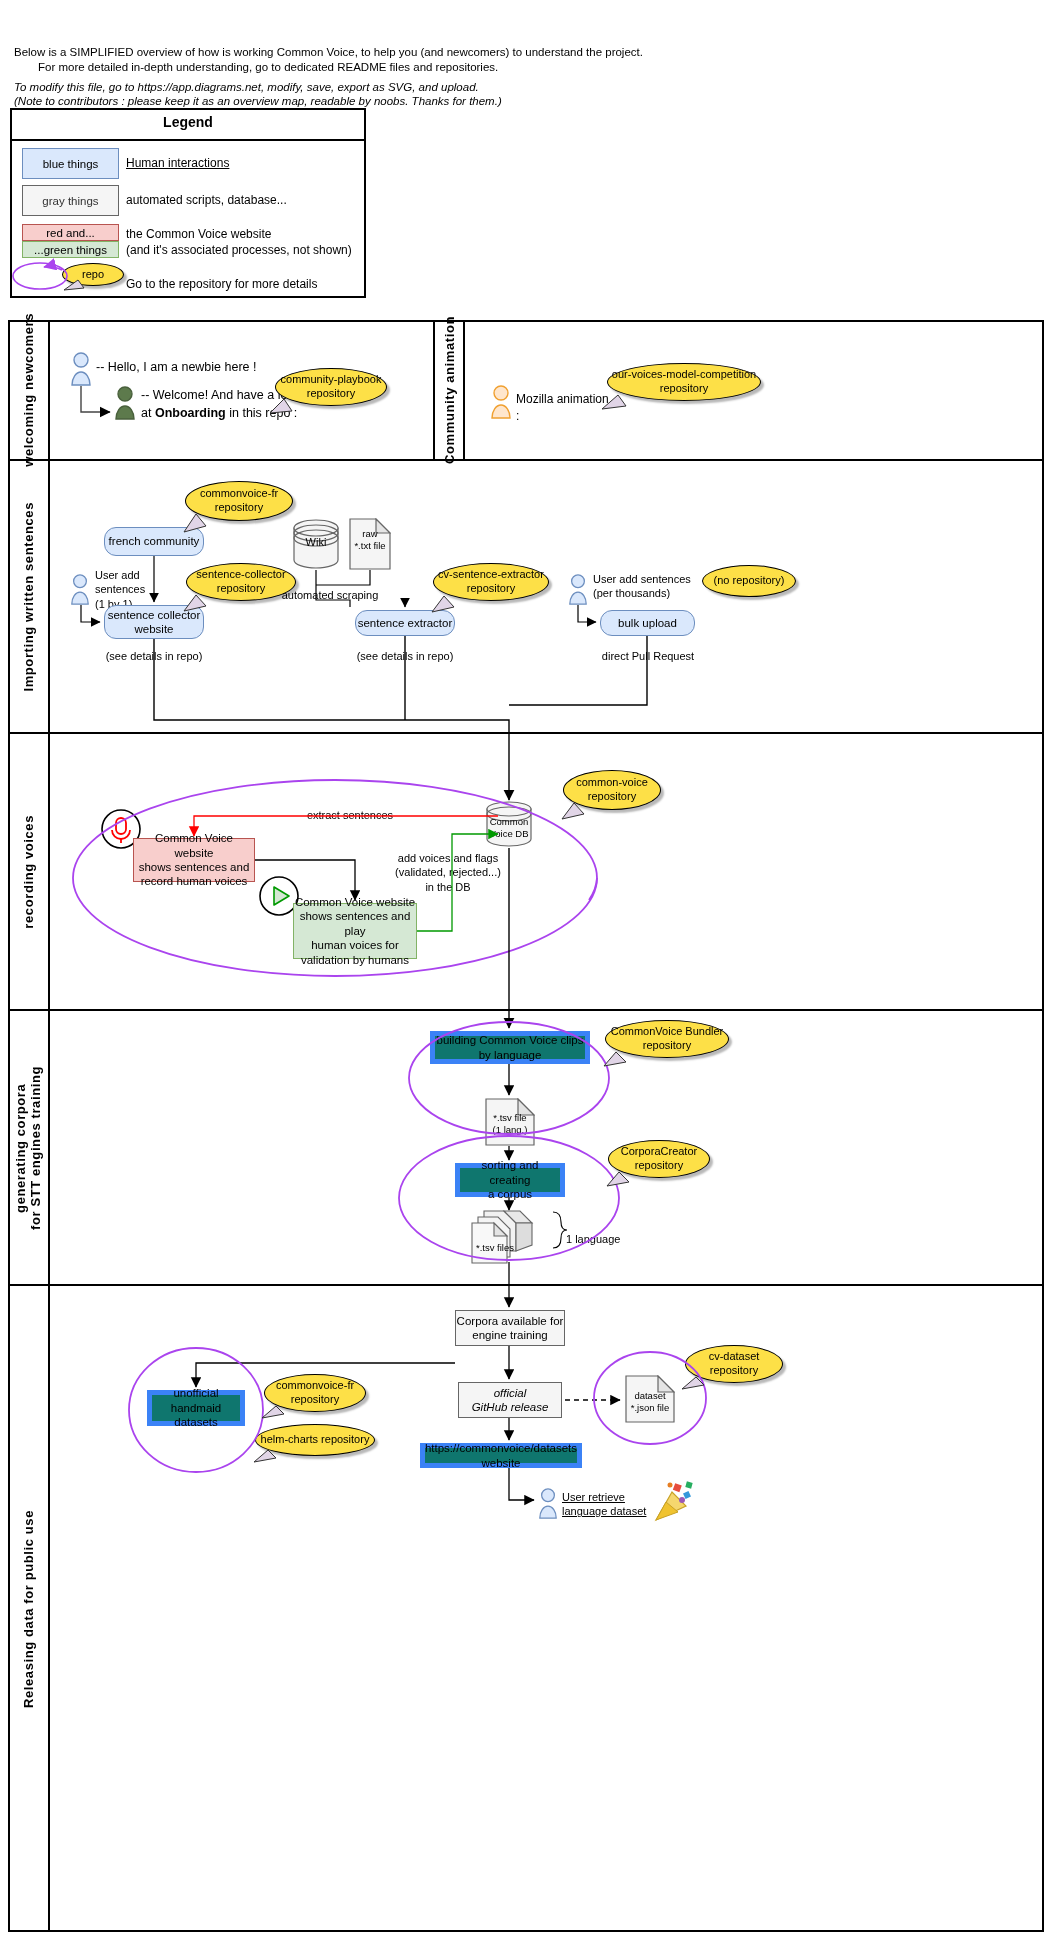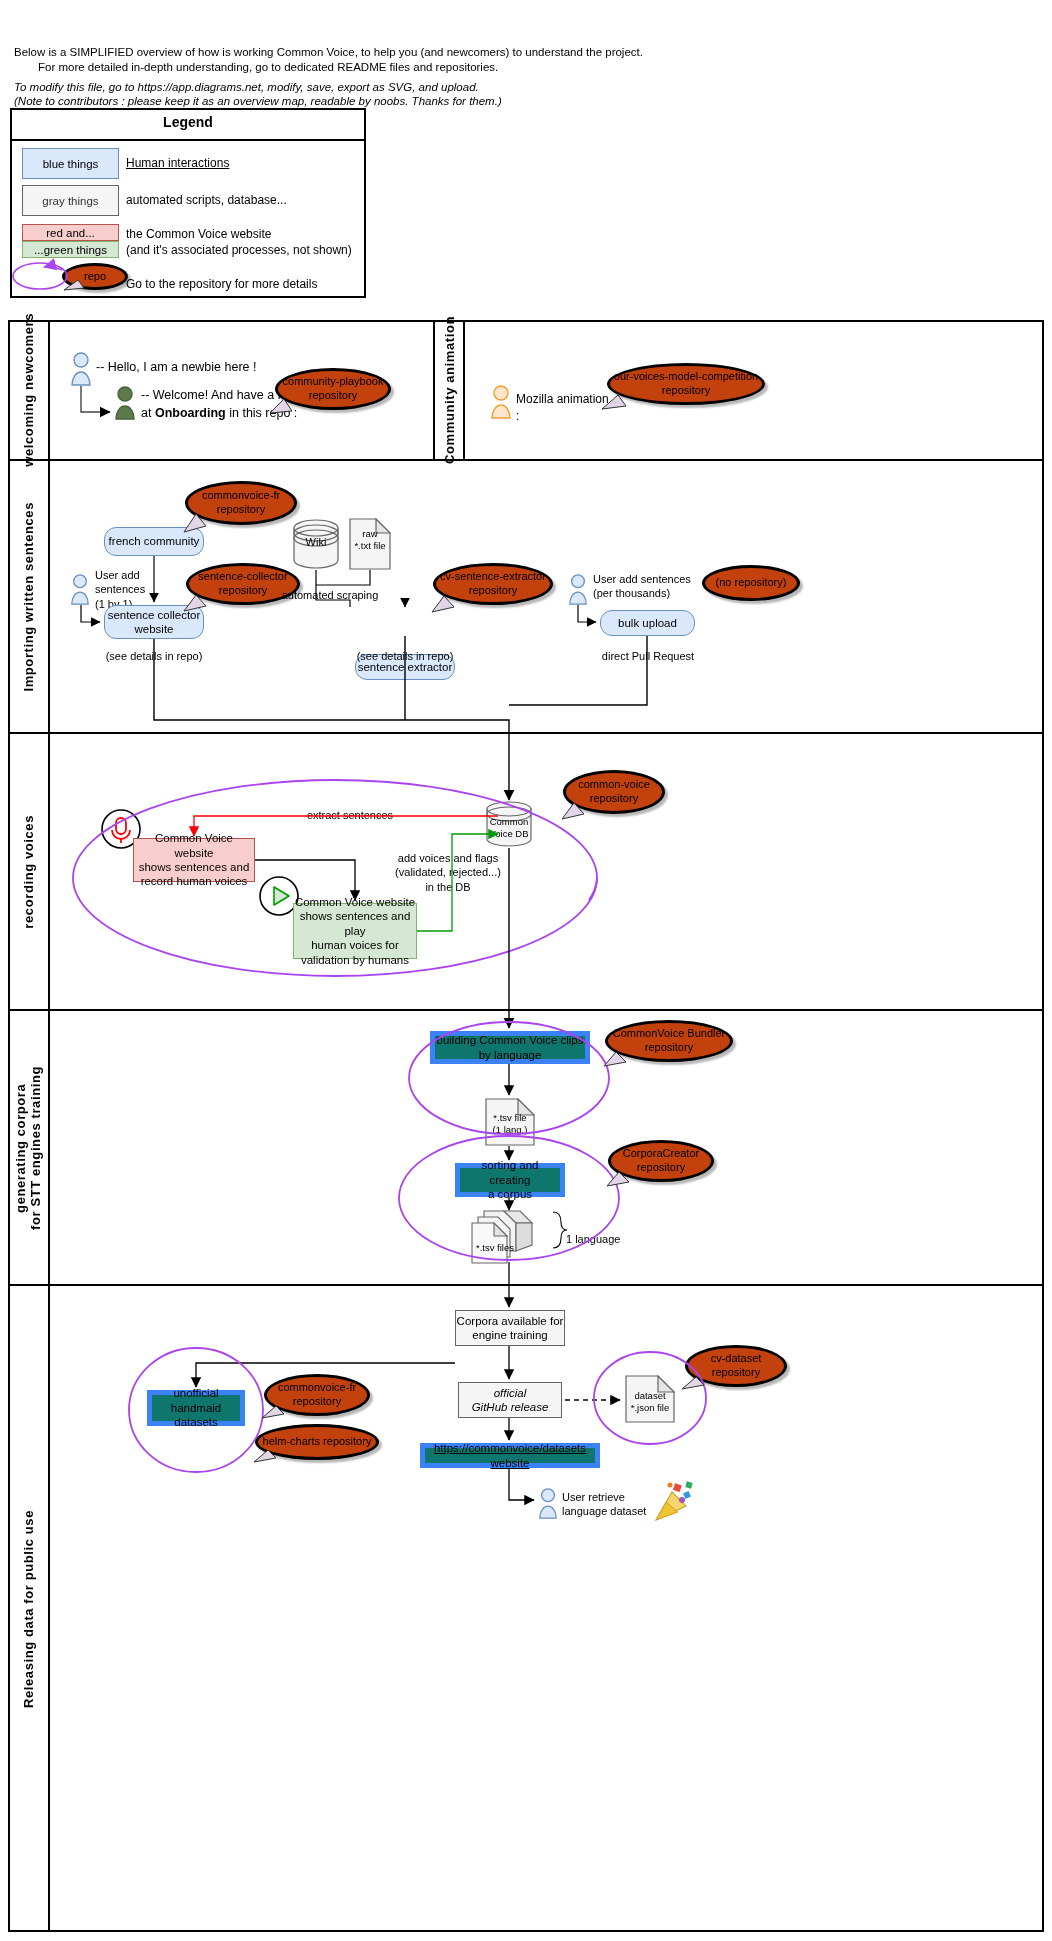--- a/index.html
+++ b/index.html
@@ -33,21 +33,21 @@
   .n-bluer{background:#dae8fc;border:1px solid #6c8ebf;border-radius:12px;}
   .n-gray{background:#f5f5f5;border:1px solid #666;}
   .n-red{background:#f8cecc;border:1px solid #b85450;}
   .n-green{background:#d5e8d4;border:1px solid #82b366;}
   .n-plain{background:transparent;border:none;}
 
   .lbl{position:absolute;font-size:11px;line-height:1.3;white-space:pre-line;text-align:center;}
   .lbl.l{text-align:left;}
 
   
-  .callout{position:absolute;background:#c2410c;border:3px solid #000000;border-radius:50%/50%;
+  .callout{position:absolute;background:#fde047;border:1px solid #000000;border-radius:50%/50%;
            display:flex;align-items:center;justify-content:center;text-align:center;
            font-size:11px;line-height:1.25;white-space:pre-line;box-shadow:3px 3px 2px rgba(0,0,0,.28);}
 
   svg.ov{position:absolute;left:0;top:0;width:1052px;height:1941px;pointer-events:none;}
 
   .person{position:absolute;}
   .speech{font-size:12.5px;line-height:1.45;white-space:pre-line;}
   b{font-weight:bold;}
 </style>
 </head>
@@ -168,21 +168,21 @@
 (1 by 1)</div>
 
   <div class="callout" style="left:186px;top:563px;width:108px;height:36px;">sentence-collector
 repository</div>
   <div class="node n-bluer" style="left:104px;top:605px;width:100px;height:34px;">sentence collector
 website</div>
 
   <div class="lbl" style="left:270px;top:588px;width:120px;">automated scraping</div>
   <div class="callout" style="left:433px;top:563px;width:114px;height:36px;">cv-sentence-extractor
 repository</div>
-  <div class="node n-bluer" style="left:355px;top:610px;width:100px;height:26px;margin-top:44px;">sentence extractor</div>
+  <div class="node n-bluer" style="left:355px;top:610px;width:100px;height:26px;">sentence extractor</div>
 
   <div class="person" style="left:568px;top:574px;">
     <svg width="20" height="31" viewBox="0 0 22 34">
         <circle cx="11" cy="8" r="7" fill="#dae8fc" stroke="#6c8ebf" stroke-width="1.4"></circle>
         <path d="M2 33 a9 13 0 0 1 18 0 z" fill="#dae8fc" stroke="#6c8ebf" stroke-width="1.4"></path>
       </svg>
   </div>
   <div class="lbl l" style="left:593px;top:572px;">User add sentences
 (per thousands)</div>
   <div class="callout" style="left:702px;top:565px;width:92px;height:30px;">(no repository)</div>
@@ -282,29 +282,29 @@
     <svg width="50" height="48" viewBox="0 0 50 48">
       <path d="M1 1 h32 l16 16 v30 h-48 z" fill="#f5f5f5" stroke="#666" stroke-width="1.2"></path>
       <path d="M33 1 v16 h16 z" fill="#e4e4e4" stroke="#666" stroke-width="1.2"></path>
     </svg>
   </div>
   <div class="node n-plain" style="left:622px;top:1389px;width:56px;height:26px;font-size:9.5px;">dataset
 *.json file</div>
   <div class="callout" style="left:685px;top:1345px;width:96px;height:36px;">cv-dataset
 repository</div>
 
-  <div class="node n-blue" style="left:420px;top:1443px;width:180px;height:25px;text-decoration:underline;">https://commonvoice/datasets website</div>
+  <div class="node n-blue" style="left:420px;top:1443px;width:162px;height:25px;">https://commonvoice/datasets website</div>
 
   <div class="person" style="left:538px;top:1488px;">
     <svg width="20" height="31" viewBox="0 0 22 34">
         <circle cx="11" cy="8" r="7" fill="#dae8fc" stroke="#6c8ebf" stroke-width="1.4"></circle>
         <path d="M2 33 a9 13 0 0 1 18 0 z" fill="#dae8fc" stroke="#6c8ebf" stroke-width="1.4"></path>
       </svg>
   </div>
-  <div class="lbl l" style="left:562px;top:1490px;">User retrieve
+  <div class="lbl l" style="left:562px;top:1490px;text-decoration:underline;">User retrieve
 language dataset</div>
 
   <div style="position:absolute;left:652px;top:1480px;">
     <svg width="44" height="44" viewBox="0 0 44 44">
       <path d="M4 40 L20 12 L34 26 z" fill="#f5d76e" stroke="#c9a227" stroke-width="1.2"></path>
       <path d="M4 40 L14 22 L26 32 z" fill="#f0c330" stroke="#c9a227" stroke-width="1"></path>
       <rect x="22" y="4" width="7" height="7" fill="#e74c3c" transform="rotate(20 25 7)"></rect>
       <rect x="32" y="12" width="6" height="6" fill="#3498db" transform="rotate(-25 35 15)"></rect>
       <rect x="34" y="2" width="6" height="6" fill="#27ae60" transform="rotate(15 37 5)"></rect>
       <circle cx="30" cy="20" r="3" fill="#9b59b6"></circle>

